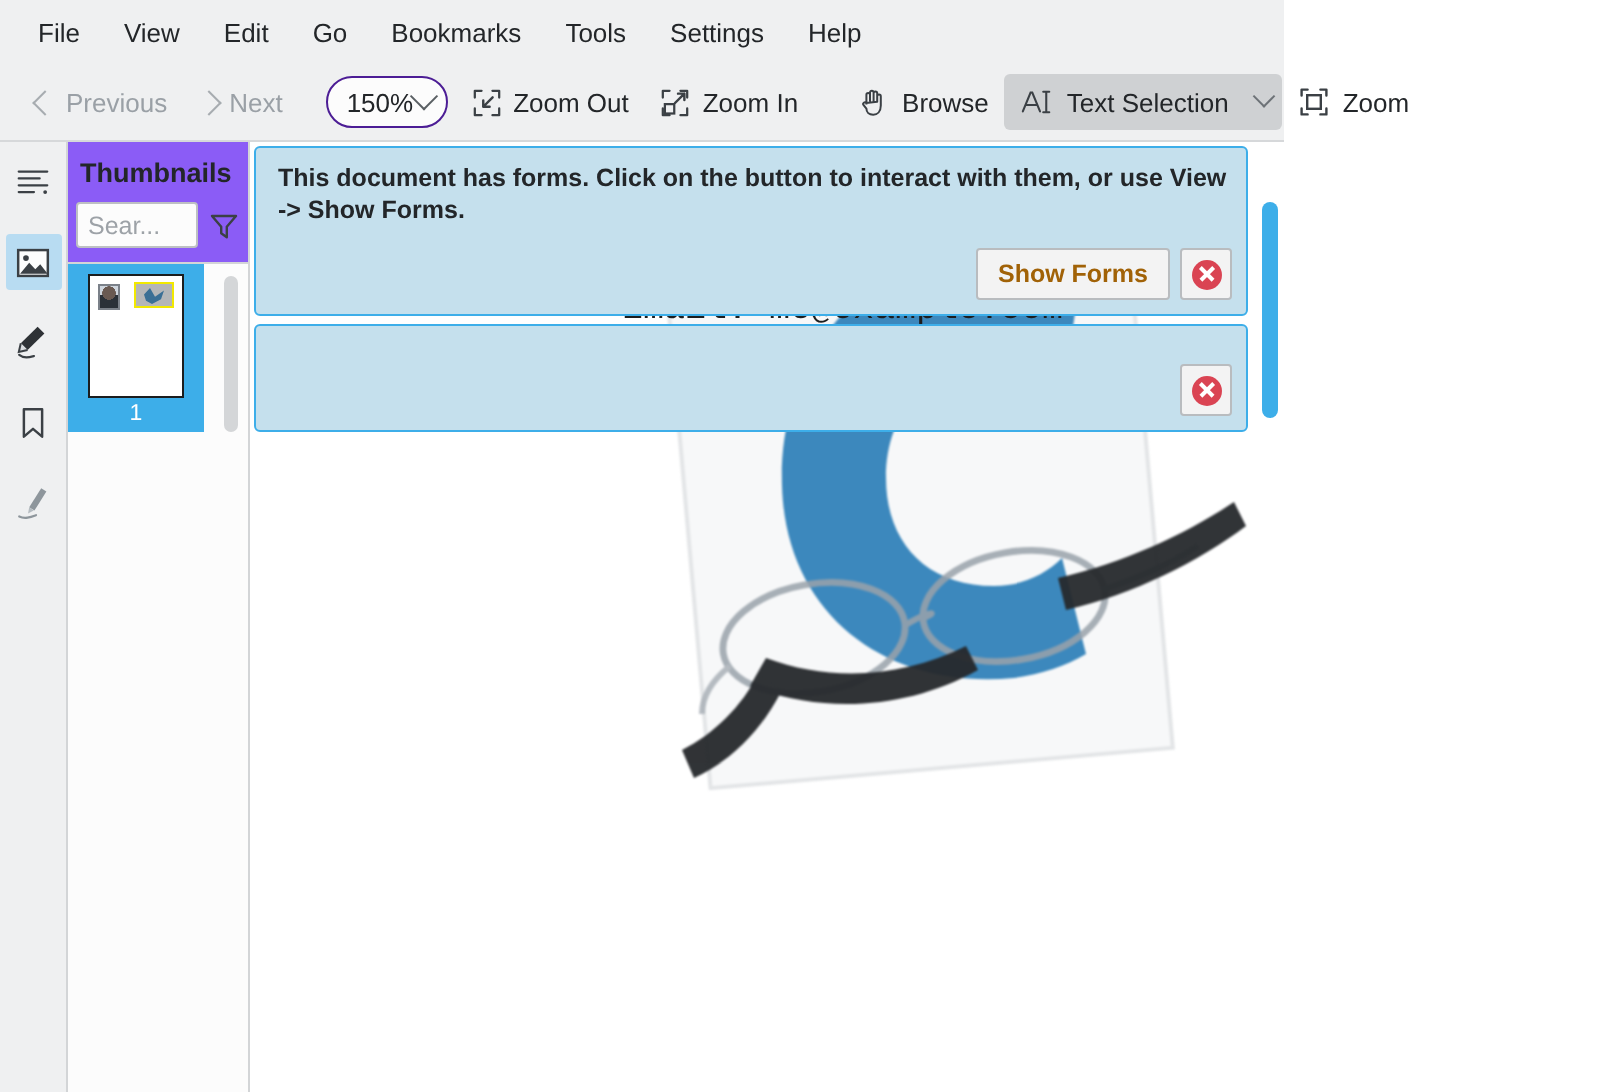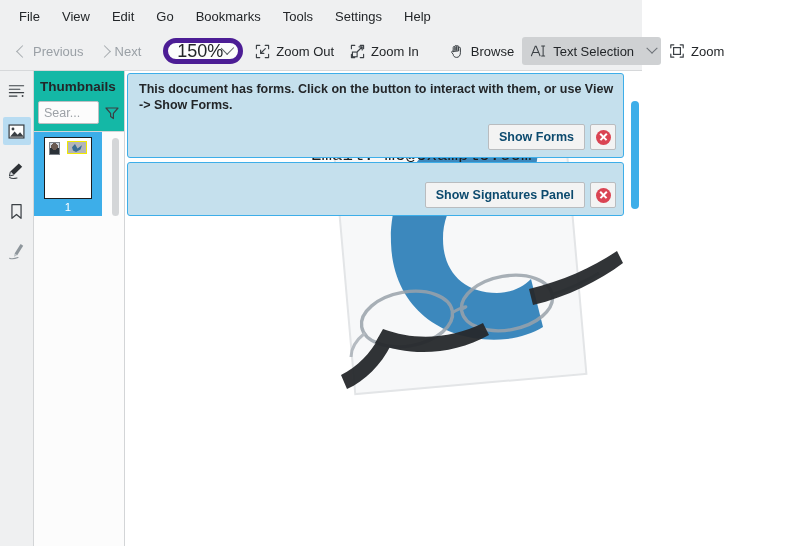--- a/index.html
+++ b/index.html
@@ -75,25 +75,25 @@
     background: #ccced0;
     margin: 0 7px;
   }
   .zoom-combo {
     display: flex;
     align-items: center;
     justify-content: space-between;
     width: 80px;
     height: 26px;
     background: #fcfcfc;
-    border: 5px solid #4c1d95;
+    border: 1px solid #4c1d95;
     border-radius: 13px;
     padding: 0 6px 0 9px;
     box-sizing: border-box;
-    font-size: 18px;
+    font-size: 13px;
     margin-right: 4px;
   }
   .chev {
     width: 9px;
     height: 9px;
     border-right: 1.6px solid #5a5f63;
     border-bottom: 1.6px solid #5a5f63;
     transform: rotate(45deg) translate(-2px,-2px);
   }
   .chev.small {
@@ -137,21 +137,21 @@
     align-items: center;
     justify-content: center;
     border-radius: 2px;
   }
   .rail-btn.sel { background: #b8dcf2; }
 
   
   .thumbpanel {
     width: 91px;
     min-width: 91px;
-    background: #14b8a6;
+    background: #8b5cf6;
     display: flex;
     flex-direction: column;
     border-right: 1px solid #d3d5d7;
     box-sizing: border-box;
   }
   .thumb-title {
     font-size: 13.5px;
     font-weight: bold;
     color: #232629;
     padding: 8px 4px 7px 6px;
@@ -274,21 +274,21 @@
     justify-content: flex-end;
     align-items: center;
     gap: 5px;
     margin-top: 11px;
   }
   .notice-btn {
     background: #f3f3f3;
     border: 1px solid #b9bcbf;
     border-radius: 2px;
     font-size: 12.5px;
-    color: #0c4a6e;
+    color: #a16207;
     padding: 5px 10px;
     white-space: nowrap;
   }
   .close-btn {
     width: 26px;
     height: 26px;
     background: #f3f3f3;
     border: 1px solid #b9bcbf;
     border-radius: 2px;
     display: flex;
@@ -541,21 +541,20 @@
           <div class="notice-actions">
             <div class="notice-btn">Show Forms</div>
             <div class="close-btn">
               <span class="close-circle"></span>
             </div>
           </div>
         </div>
 
         <div class="notice">
           <div class="notice-actions">
-            <div class="notice-btn">Show Signatures Panel</div>
             <div class="close-btn">
               <span class="close-circle"></span>
             </div>
           </div>
         </div>
 
       </div>
 
       <div class="vscroll"></div>
     </div>

